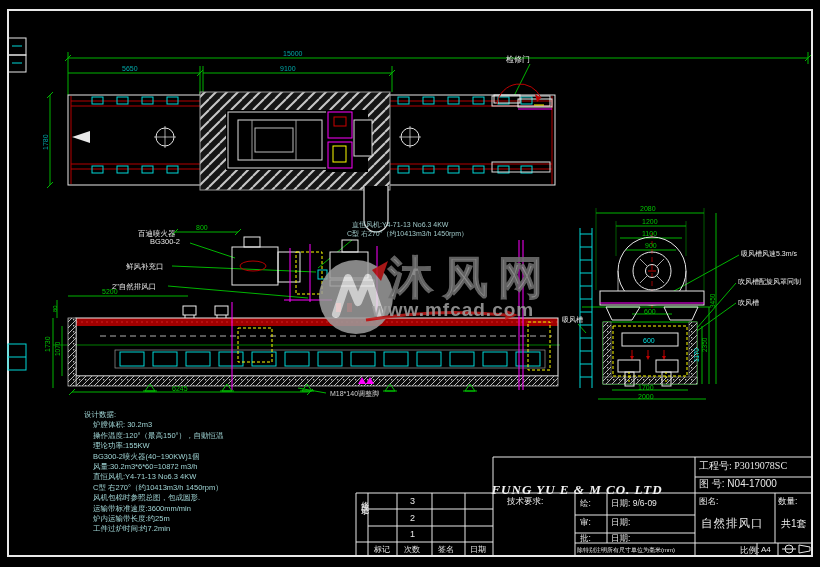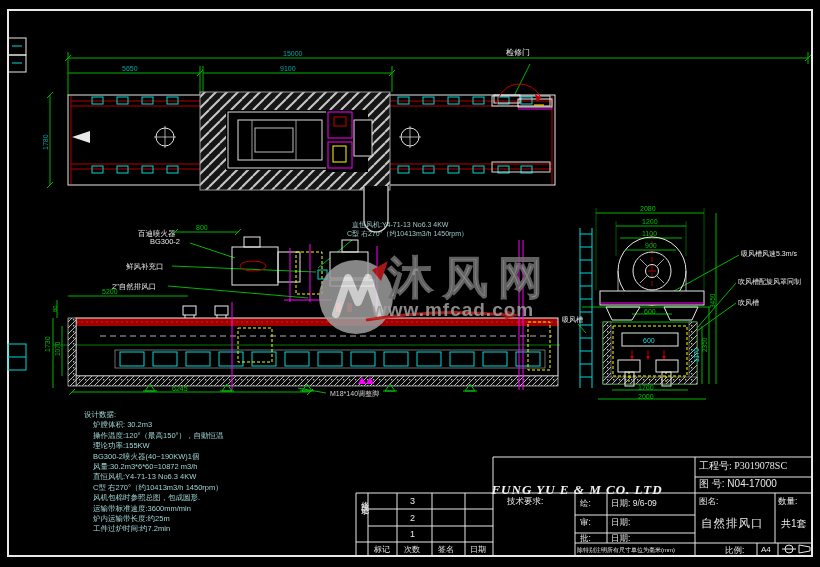--- a/index.html
+++ b/index.html
@@ -372,21 +372,21 @@
   </div>
   <div class="tb tb-sm" style="left:580px;top:518px;">审:</div>
   <div class="tb tb-sm" style="left:611px;top:518px;">日期:</div>
   <div class="tb tb-sm" style="left:580px;top:534px;">批:</div>
   <div class="tb tb-sm" style="left:611px;top:534px;">日期:</div>
   <div class="tb tb-xs" style="left:577px;top:547px;">除特别注明所有尺寸单位为毫米(mm)</div>
   <div class="tb tb-sm" style="left:699px;top:497px;">图名:</div>
   <div class="tb" style="left:701px;top:518px;font-size:11.5px;letter-spacing:1px;">自然排风口</div>
   <div class="tb tb-sm" style="left:778px;top:497px;">数量:</div>
   <div class="tb" style="left:781px;top:519px;font-size:10px;">共1套</div>
-  <div class="tb tb-sm" style="left:725px;top:546px;">比例:</div>
+  <div class="tb tb-sm" style="left:740px;top:546px;">比例:</div>
   <div class="tb" style="left:761px;top:546px;font-size:8px;">A4</div>
 
   <div id="rev-vertical" class="tb">修改记录</div>
   <div class="tb" style="left:410px;top:497px;font-size:9px;">3</div>
   <div class="tb" style="left:410px;top:514px;font-size:9px;">2</div>
   <div class="tb" style="left:410px;top:530px;font-size:9px;">1</div>
   <div class="tb" style="left:374px;top:546px;font-size:8px;">标记</div>
   <div class="tb" style="left:404px;top:546px;font-size:8px;">次数</div>
   <div class="tb" style="left:438px;top:546px;font-size:8px;">签名</div>
   <div class="tb" style="left:470px;top:546px;font-size:8px;">日期</div>
@@ -405,21 +405,21 @@
     <div class="lbl" style="left: 642px; top: 218px; color: rgb(0, 196, 0); font-size: 7px;">1200</div>
     <div class="lbl" style="left: 642px; top: 230px; color: rgb(0, 196, 0); font-size: 7px;">1100</div>
     <div class="lbl" style="left: 645px; top: 242px; color: rgb(0, 196, 0); font-size: 7px;">900</div>
     <div class="lbl" style="left: 644px; top: 308px; color: rgb(0, 196, 0); font-size: 7px;">600</div>
     <div class="lbl" style="left: 643px; top: 337px; color: rgb(0, 224, 224); font-size: 7px;">600</div>
     <div class="lbl" style="left: 638px; top: 384px; color: rgb(0, 196, 0); font-size: 7px;">1700</div>
     <div class="lbl" style="left: 638px; top: 393px; color: rgb(0, 196, 0); font-size: 7px;">2000</div>
     <div class="lbl" style="left: 694px; top: 362px; color: rgb(0, 224, 224); font-size: 6.5px; transform: rotate(-90deg);">1170</div>
     <div class="lbl" style="left: 702px; top: 352px; color: rgb(0, 196, 0); font-size: 6.5px; transform: rotate(-90deg);">2350</div>
     <div class="lbl" style="left: 710px; top: 308px; color: rgb(0, 196, 0); font-size: 6.5px; transform: rotate(-90deg);">3450</div>
-    <div class="lbl" style="left: 506px; top: 49px; color: rgb(232, 232, 232); font-size: 8px;">检修门</div>
+    <div class="lbl" style="left: 506px; top: 56px; color: rgb(232, 232, 232); font-size: 8px;">检修门</div>
     <div class="lbl" style="left: 352px; top: 221px; color: rgb(159, 200, 200); font-size: 7px;">直恒风机:Y4-71-13 No6.3 4KW</div>
     <div class="lbl" style="left: 347px; top: 230px; color: rgb(159, 200, 200); font-size: 7px;">C型 右270°（约10413m3/h 1450rpm）</div>
     <div class="lbl" style="left: 138px; top: 230px; color: rgb(232, 232, 232); font-size: 7.5px;">百迪喷火器</div>
     <div class="lbl" style="left: 150px; top: 238px; color: rgb(232, 232, 232); font-size: 7.5px;">BG300-2</div>
     <div class="lbl" style="left: 126px; top: 263px; color: rgb(232, 232, 232); font-size: 7.5px;">鲜风补充口</div>
     <div class="lbl" style="left: 112px; top: 283px; color: rgb(232, 232, 232); font-size: 7.5px;">2"自然排风口</div>
     <div class="lbl" style="left: 330px; top: 390px; color: rgb(207, 207, 207); font-size: 7px;">M18*140调整脚</div>
     <div class="lbl" style="left: 741px; top: 250px; color: rgb(232, 232, 232); font-size: 7px;">吸风槽风速5.3m/s</div>
     <div class="lbl" style="left: 738px; top: 278px; color: rgb(232, 232, 232); font-size: 7px;">吹风槽配旋风罩同制</div>
     <div class="lbl" style="left: 738px; top: 299px; color: rgb(232, 232, 232); font-size: 7px;">吹风槽</div>

